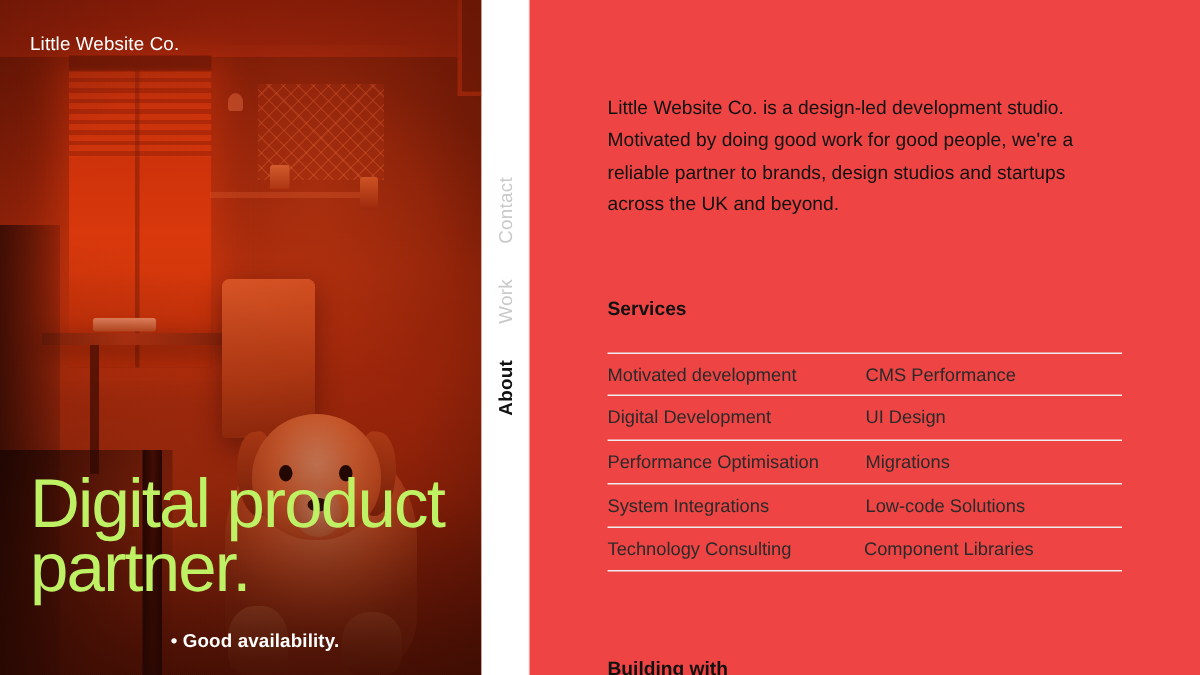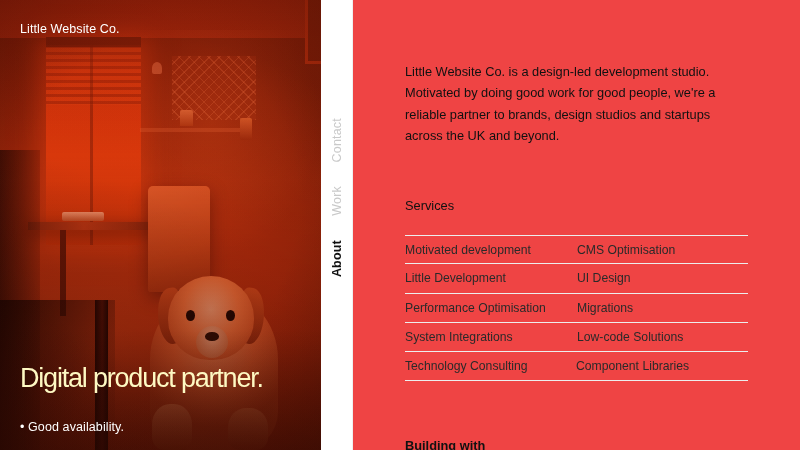--- a/index.html
+++ b/index.html
@@ -181,26 +181,27 @@
     background:radial-gradient(ellipse 95% 80% at 50% 45%, rgba(0,0,0,0) 45%, rgba(45,9,2,.45) 100%);
   }
 
   
   .logo {
     position:absolute; left:20px; top:22px; z-index:6;
     color:#fff; font-size:12.5px; font-weight:500; letter-spacing:.1px;
   }
   .hero-copy { position:absolute; left:20px; bottom:16px; z-index:6; width:300px; }
   .hero-title {
-    color:#fef9c3; font-size:27px; line-height:43px; font-weight:400;
+    color:#bef264; font-size:46px; line-height:43px; font-weight:400;
     letter-spacing:-1.2px;
   }
   .hero-avail {
-    margin-top:20px; color:#fff; font-size:12.5px; font-weight:400;
+    margin-top:20px; color:#fff; font-size:12.5px; font-weight:700;
     letter-spacing:.1px;
+    text-align:center;
   }
 
   
   .vnav {
     position:absolute; left:321px; top:0; width:32px; height:450px;
     background:#fff;
   }
   .vnav-inner {
     position:absolute; left:0; top:118px; width:32px;
     display:flex; flex-direction:column; align-items:center;
@@ -217,21 +218,21 @@
   }
 
   
   .content { position:absolute; left:353px; top:0; width:447px; height:450px; background:#ef4444; }
   .intro {
     position:absolute; left:52px; top:61px; width:322px;
     font-size:12.8px; line-height:21.4px; color:#111; letter-spacing:0px;
   }
   .svc-heading {
     position:absolute; left:52px; top:198px;
-    font-size:12.8px; font-weight:400; color:#111; letter-spacing:0px;
+    font-size:12.8px; font-weight:700; color:#111; letter-spacing:0px;
   }
   .svc-table {
     position:absolute; left:52px; top:235px; width:343px;
   }
   .svc-row {
     display:flex; height:29.3px; align-items:center;
     border-bottom:1px solid #ededed;
   }
   .svc-row:first-child { border-top:1px solid #ededed; }
   .svc-cell {
@@ -304,24 +305,24 @@
   <div class="vdiv"></div>
 
   <div class="content">
     <p class="intro">Little Website Co. is a design-led development studio. Motivated by doing good work for good people, we're a reliable partner to brands, design studios and startups across the UK and beyond.</p>
 
     <div class="svc-heading">Services</div>
 
     <div class="svc-table">
       <div class="svc-row">
         <div class="svc-cell c1">Motivated development</div>
-        <div class="svc-cell c2">CMS Optimisation</div>
-      </div>
-      <div class="svc-row">
-        <div class="svc-cell c1">Little Development</div>
+        <div class="svc-cell c2">CMS Performance</div>
+      </div>
+      <div class="svc-row">
+        <div class="svc-cell c1">Digital Development</div>
         <div class="svc-cell c2">UI Design</div>
       </div>
       <div class="svc-row">
         <div class="svc-cell c1">Performance Optimisation</div>
         <div class="svc-cell c2">Migrations</div>
       </div>
       <div class="svc-row">
         <div class="svc-cell c1">System Integrations</div>
         <div class="svc-cell c2">Low-code Solutions</div>
       </div>

